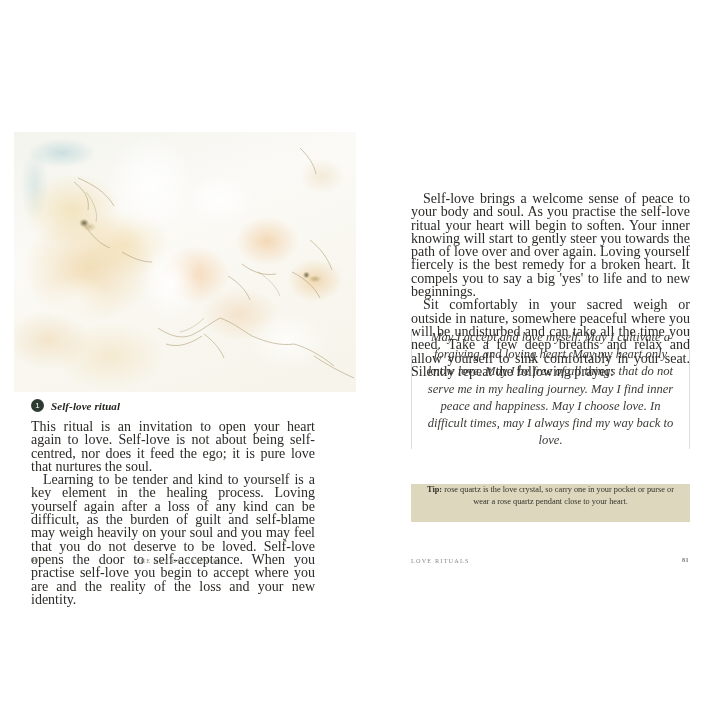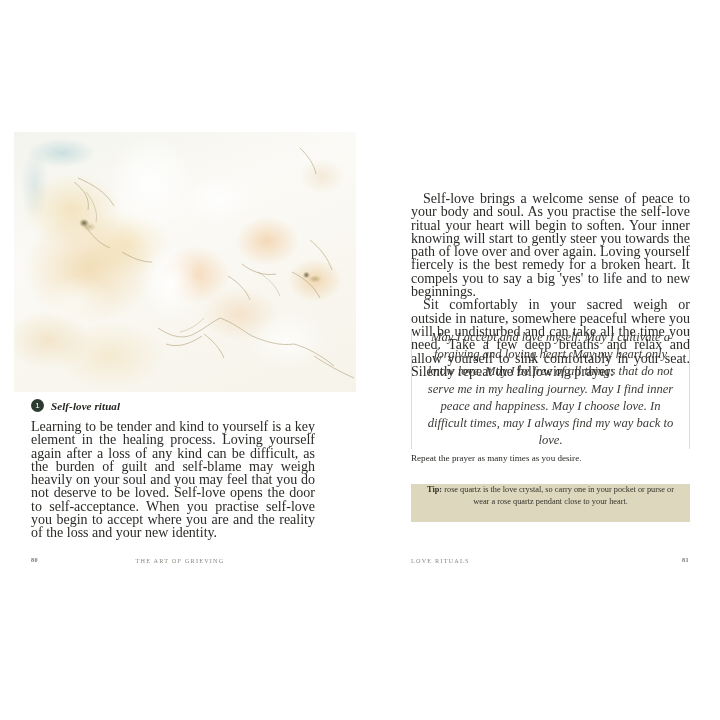--- a/index.html
+++ b/index.html
@@ -291,39 +291,39 @@
         </g>
       </svg>
     </div>
 
     <div class="ritual-head">
       <span class="badge">1</span>
       <span class="ritual-title">Self-love ritual</span>
     </div>
 
     <div class="body-col-left">
+      <p class="body noindent">This ritual is an invitation to open your heart again to love. Self-love is not about being self-centred, nor does it feed the ego; it is pure love that nurtures the soul.</p>
       <p class="body">Learning to be tender and kind to yourself is a key element in the healing process. Loving yourself again after a loss of any kind can be difficult, as the burden of guilt and self-blame may weigh heavily on your soul and you may feel that you do not deserve to be loved. Self-love opens the door to self-acceptance. When you practise self-love you begin to accept where you are and the reality of the loss and your new identity.</p>
     </div>
 
     <div class="footer-left">80</div>
     <div class="footer-center-left">THE ART OF GRIEVING</div>
   </div>
 
   <div class="page-right">
 
     <div class="body-col-right" style="left:51px;">
       <p class="body first">Self-love brings a welcome sense of peace to your body and soul. As you practise the self-love ritual your heart will begin to soften. Your inner knowing will start to gently steer you towards the path of love over and over again. Loving yourself fiercely is the best remedy for a broken heart. It compels you to say a big 'yes' to life and to new beginnings.</p>
       <p class="body">Sit comfortably in your sacred weigh or outside in nature, somewhere peaceful where you will be undisturbed and can take all the time you need. Take a few deep breaths and relax and allow yourself to sink comfortably in your seat. Silently repeat the following prayer:</p>
     </div>
 
     <div class="prayer" style="left:51px;">
       <p>May I accept and love myself. May I cultivate a forgiving and loving heart. May my heart only know love. May I be free of all things that do not serve me in my healing journey. May I find inner peace and happiness. May I choose love. In difficult times, may I always find my way back to love.</p>
     </div>
 
-    <div class="repeat-line" style="left:51px;">Repeat the prayer as many times as you desire.</div>
 
     <div class="tipbox" style="left:51px;">
       <p><b>Tip:</b><span> rose quartz is the love crystal, so carry one in your pocket or purse or wear a rose quartz pendant close to your heart.</span></p>
     </div>
 
     <div class="footer-center-right">LOVE RITUALS</div>
     <div class="footer-right">81</div>
   </div>
 
 </div>

